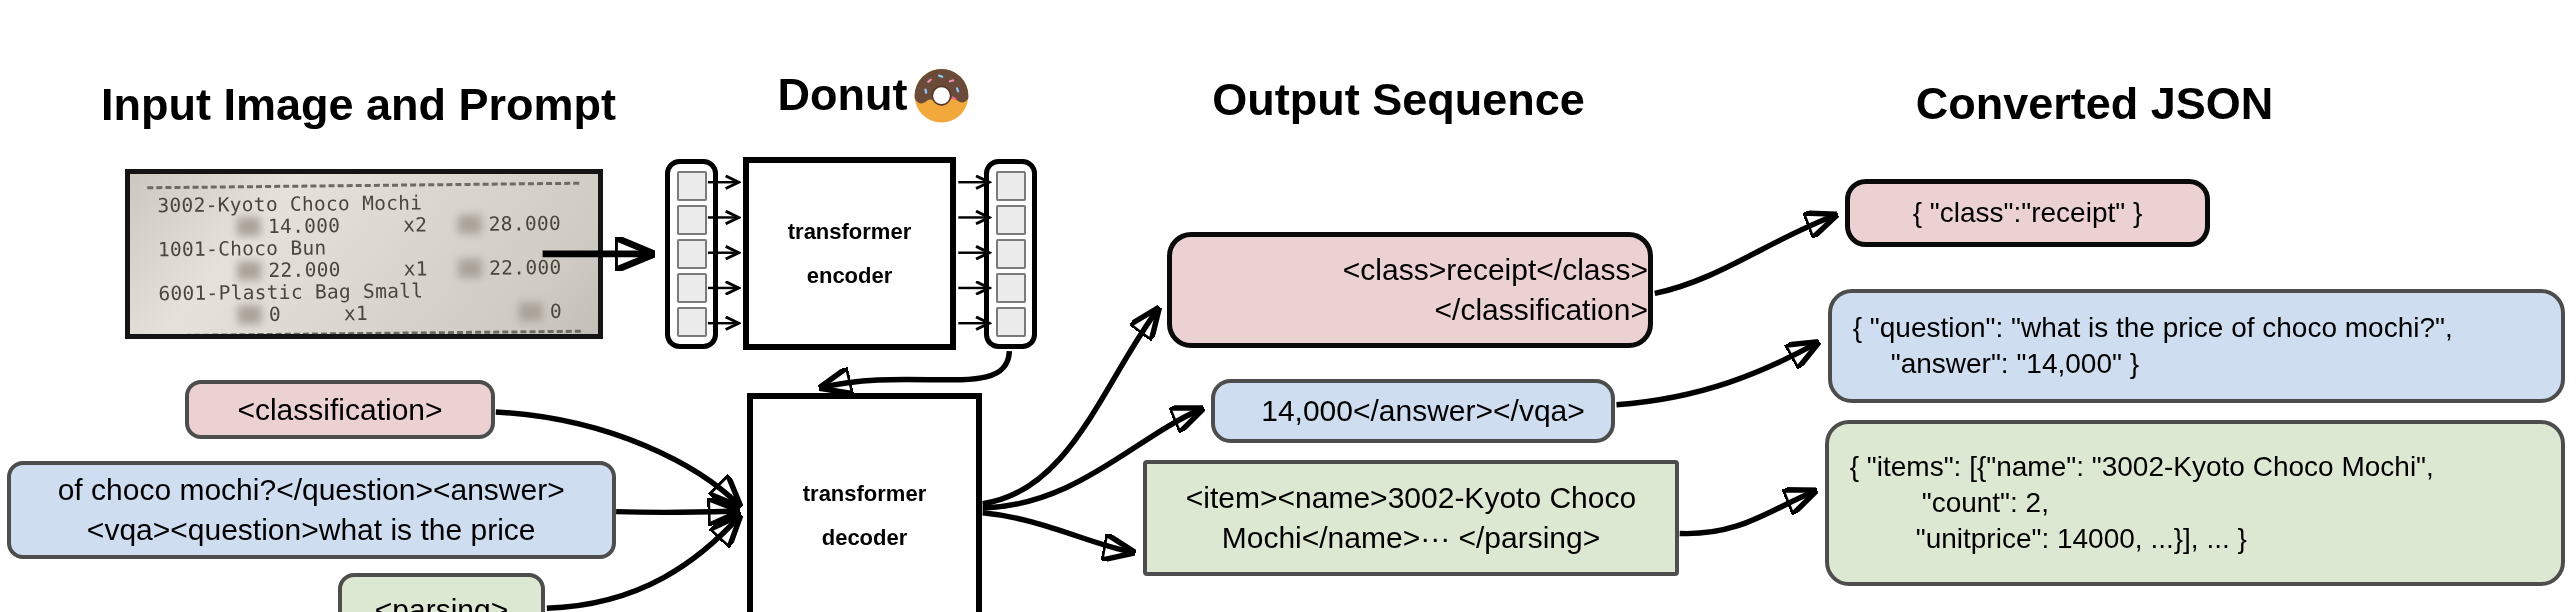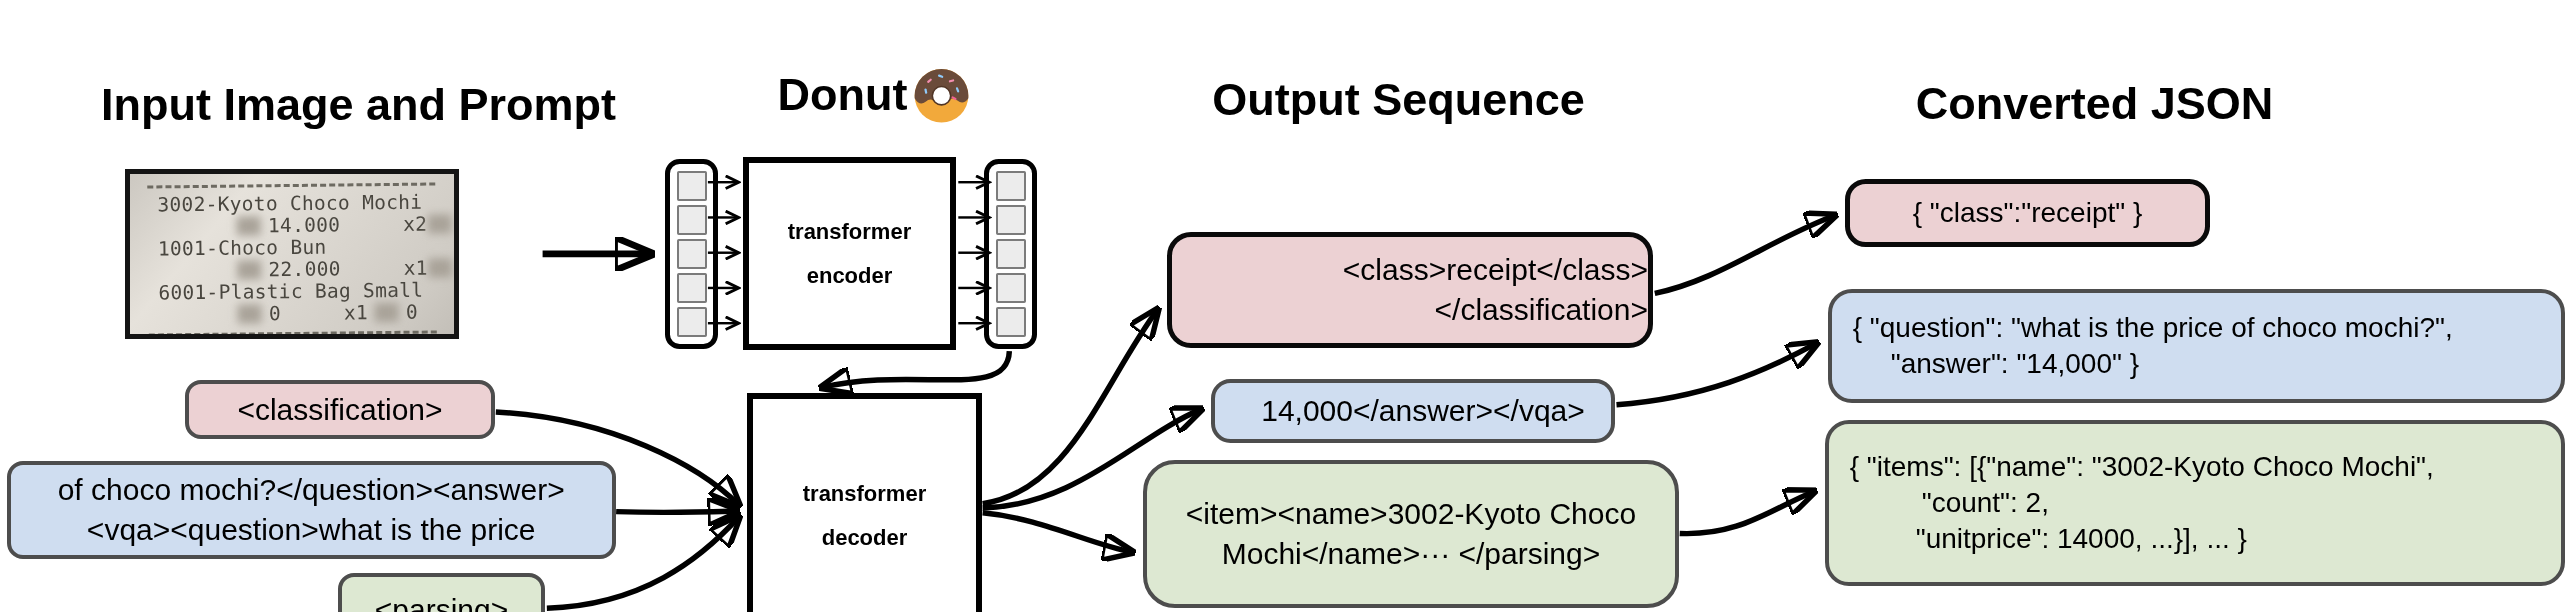--- a/index.html
+++ b/index.html
@@ -7,21 +7,21 @@
   .canvas{position:relative;width:2576px;height:612px;background:#fff;overflow:hidden;margin-top:40px;}
 
   
   .title{position:absolute;font-weight:bold;font-size:45px;text-align:center;letter-spacing:0px;white-space:nowrap;}
   .t-input{left:85px;top:39px;width:547px;}
   .t-model{left:717px;top:24px;width:316px;display:flex;align-items:center;justify-content:center;gap:4px;}
   .t-output{left:1149px;top:34px;width:499px;}
   .t-json{left:1845px;top:38px;width:499px;}
 
   
-  .receipt{position:absolute;left:125px;top:129px;width:334px;height:170px;border:5.5px solid #141414;
+  .receipt{position:absolute;left:125px;top:129px;width:478px;height:170px;border:5.5px solid #141414;
     background:linear-gradient(130deg,#ccc8c1 0%,#e6e2db 28%,#dbd7d0 55%,#cfcbc4 85%,#c3bfb8 100%);
     box-sizing:border-box;z-index:2;overflow:hidden;}
   .receipt-inner{transform:rotate(-0.6deg);padding:6px 16px 2.4px 16px;font-family:"DejaVu Sans Mono",monospace;
     font-size:19.5px;line-height:22px;color:#49463f;letter-spacing:0.3px;}
   .r-sep{border-top:3px dashed #6d6a61;margin:3.6px 2.4px 6px 2.4px;height:0;}
   .r-sep.bottom{margin:7.3px 2.4px 0 2.4px;}
   .r-name{padding-left:12px;white-space:nowrap;}
   .r-nums{display:flex;align-items:center;padding-left:91px;padding-right:20.7px;white-space:nowrap;}
   .redact{width:24px;height:19.5px;background:#a9a399;filter:blur(4.3px);margin-right:7.3px;flex:none;}
   .r-qty{margin-left:63px;}
@@ -48,21 +48,21 @@
     border:4.3px solid #4d4d4d;border-radius:16px;white-space:nowrap;}
   .pink{background:#ecd1d3;}
   .blue{background:#cfddf0;}
   .green{background:#dde8d2;}
   .b-class{left:185px;top:340px;width:310px;height:59px;text-align:center;}
   .b-vqa{left:6.7px;top:421px;width:609px;height:98px;}
   .b-parse{left:338px;top:533px;width:207px;height:74px;}
 
   .b-class-seq{left:1167px;top:192px;width:486px;height:116px;border:5.5px solid #0a0a0a;border-radius:24px;align-items:flex-end;}
   .b-vqa-seq{left:1211px;top:339px;width:404px;height:64px;border-radius:19.5px;padding-left:20px;}
-  .b-parse-seq{left:1143px;top:420px;width:536px;height:148px;border-radius:32px;}
+  .b-parse-seq{left:1143px;top:420px;width:536px;height:116px;border-radius:4px;}
 
   .jbox{position:absolute;box-sizing:border-box;display:flex;flex-direction:column;justify-content:center;
     font-size:28px;line-height:36px;z-index:2;border:4.9px solid #4d4d4d;border-radius:24px;white-space:nowrap;}
   .b-class-json{left:1845px;top:139px;width:365px;height:68px;border:5.5px solid #0a0a0a;border-radius:20.7px;
     align-items:center;}
   .b-vqa-json{left:1828px;top:249px;width:737px;height:114px;padding-left:20.7px;}
   .b-parse-json{left:1825px;top:380px;width:740px;height:166px;padding-left:20.7px;}
   .ind1{padding-left:38px;}
   .ind2{padding-left:72px;}
   .ind3{padding-left:66px;}

